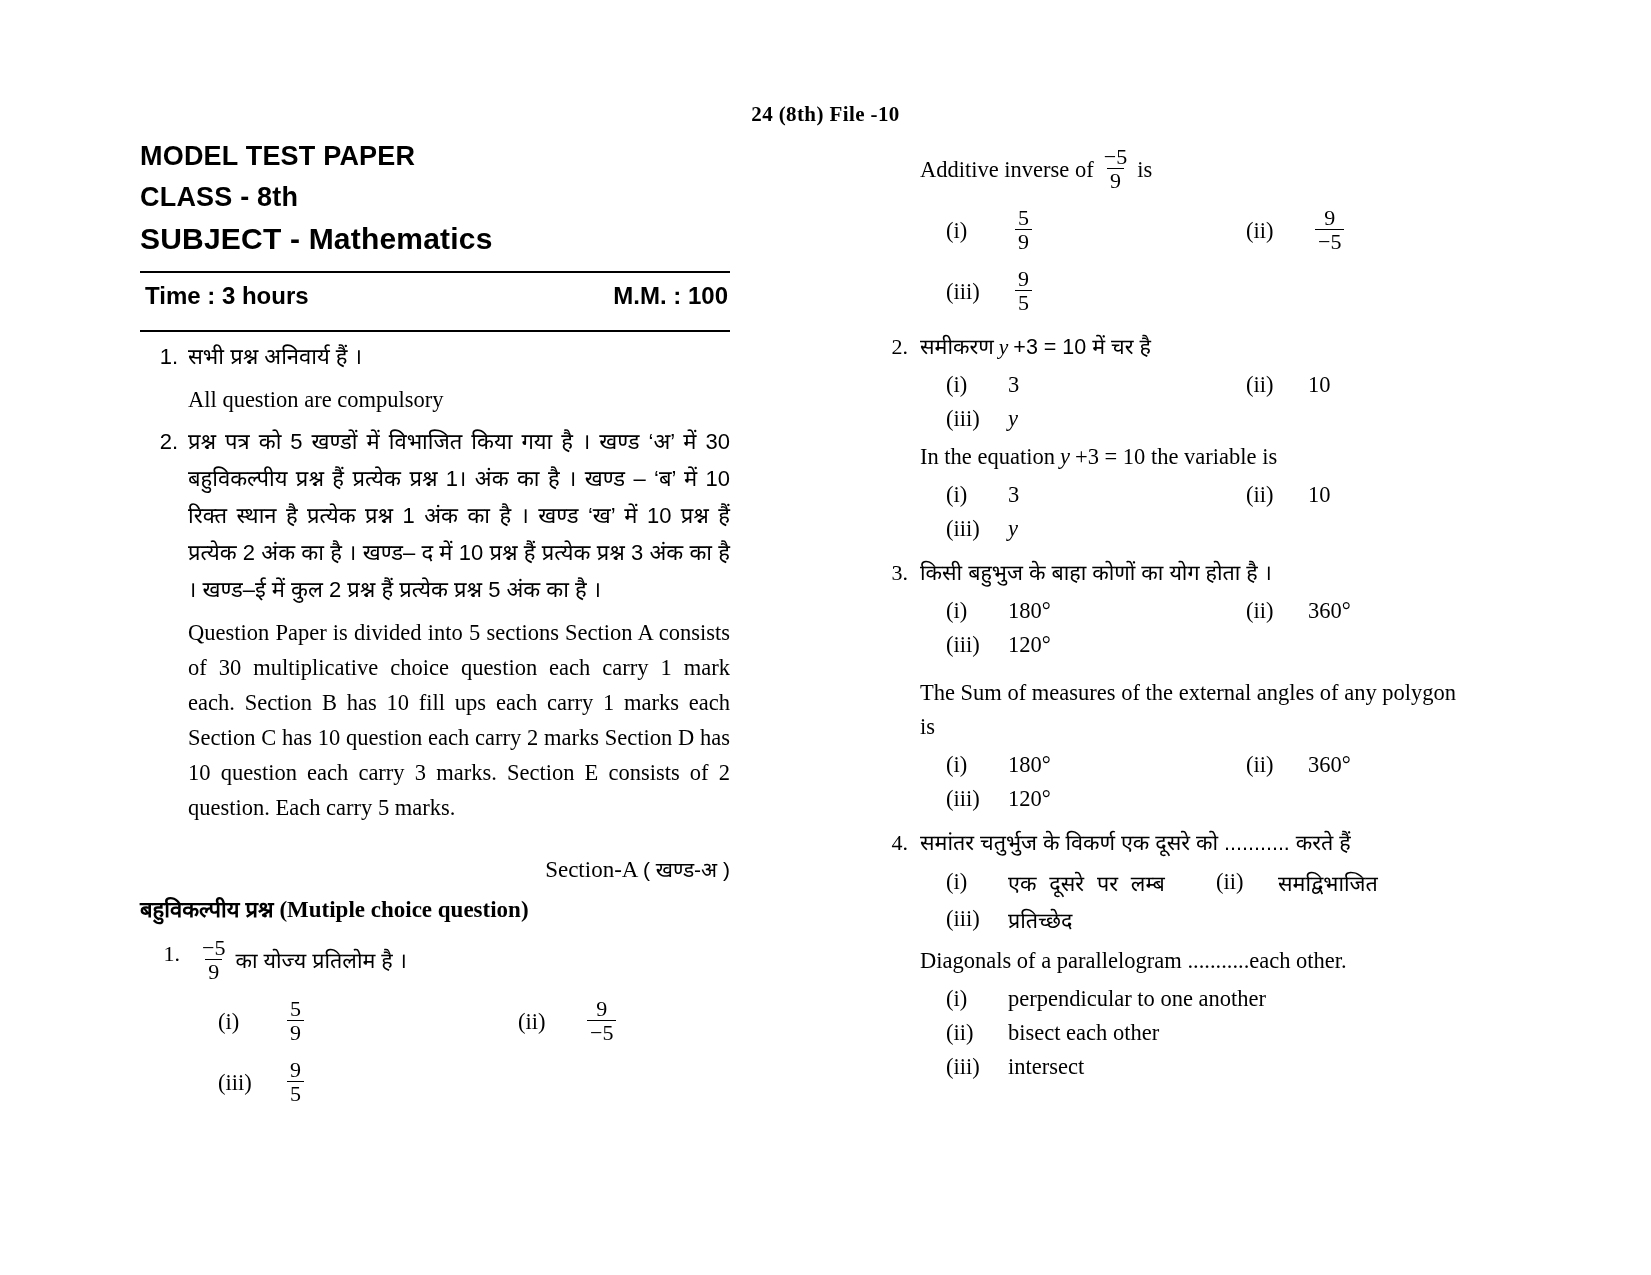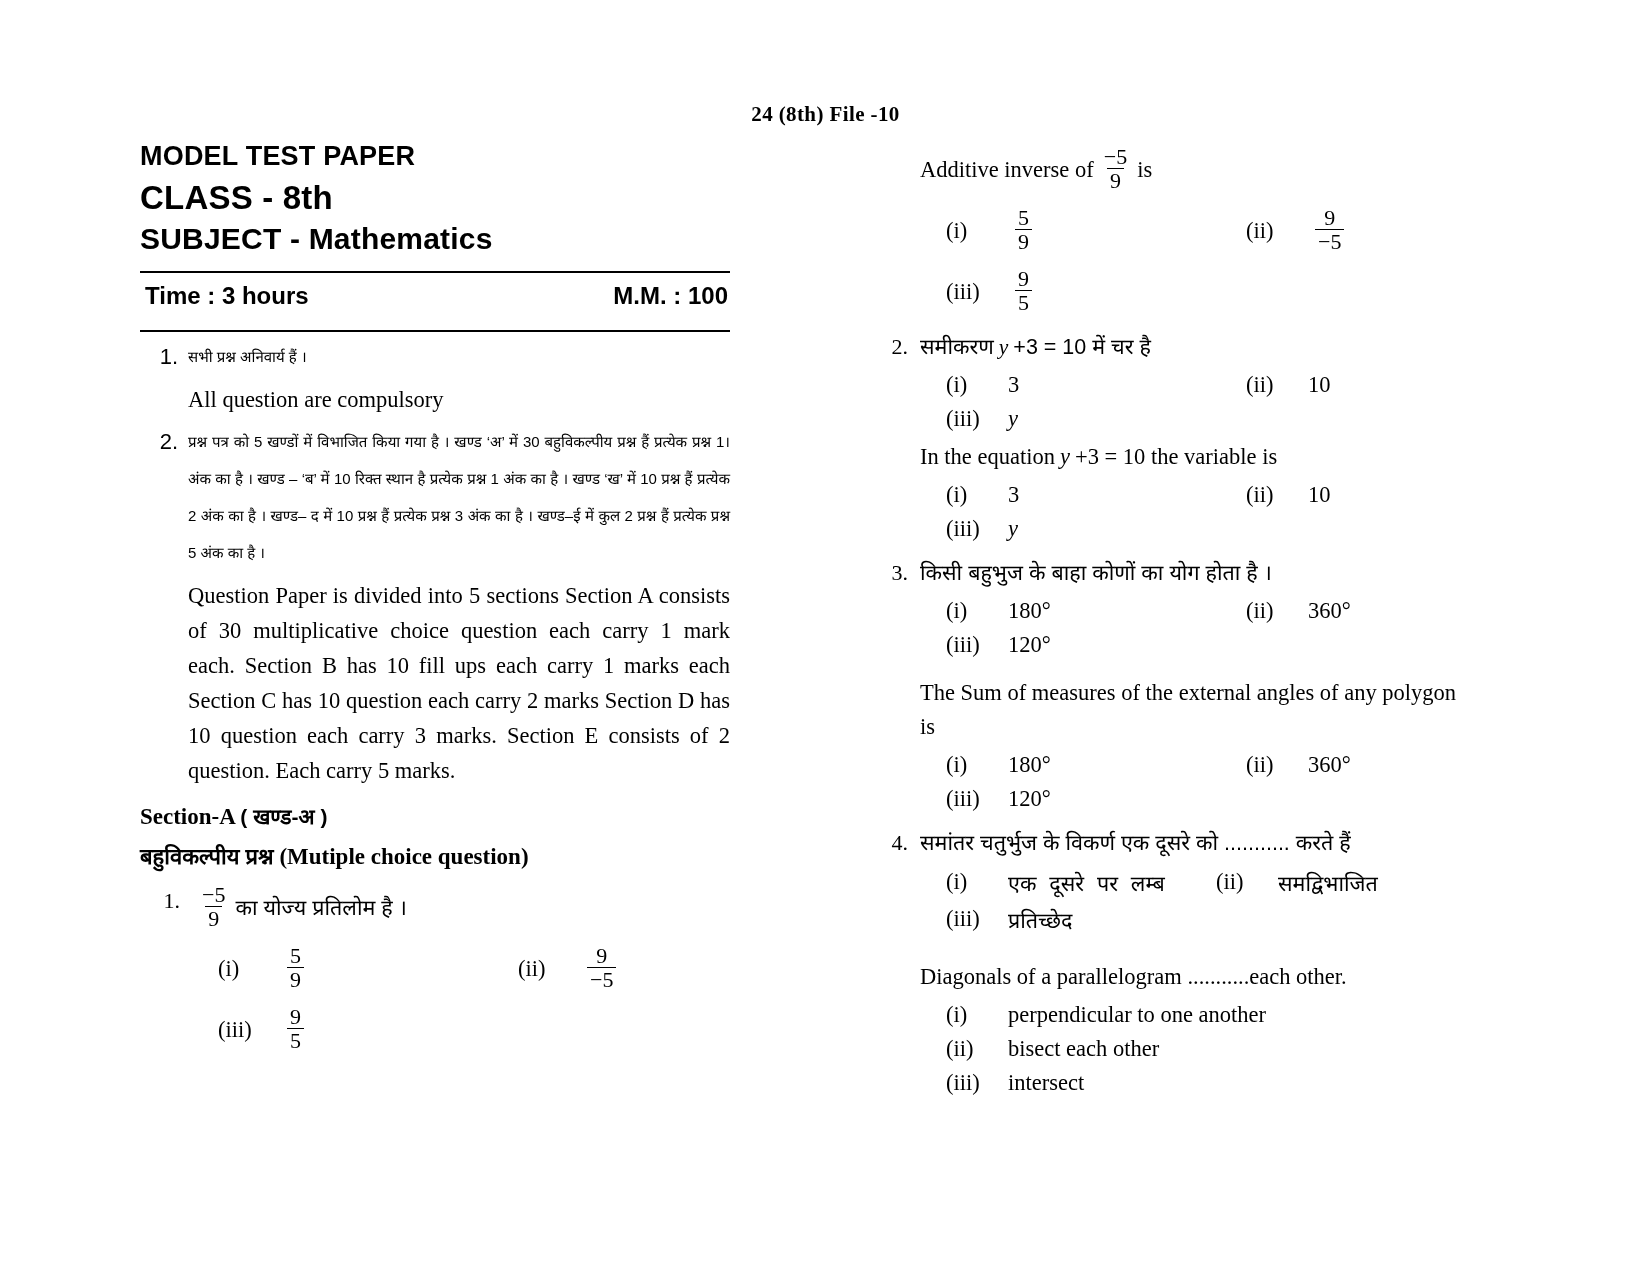--- a/index.html
+++ b/index.html
@@ -46,21 +46,21 @@
 
   
   .doc-title {
     text-align: left;
     font-family: "Liberation Sans", sans-serif;
     font-weight: bold;
     font-size: 27px;
     letter-spacing: 0.2px;
     line-height: 41px;
   }
-  .doc-title .t2 { font-size: 33px; }
+  .doc-title .t2 { font-size: 27px; }
   .doc-title .t3 { font-size: 30px; }
 
   .rule {
     border-top: 2.5px solid #000;
     margin-top: 12px;
     width: 100%;
   }
   .timerow {
     display: flex;
     justify-content: space-between;
@@ -81,42 +81,42 @@
     text-align: right;
     padding-right: 10px;
     font-size: 22px;
   }
   .instr .body {
     flex: 1;
     font-size: 22px;
   }
   .dev {
     font-family: "Liberation Sans", sans-serif;
-    font-size: 15px;
+    font-size: 22px;
     line-height: 37px;
   }
   .eng {
     font-family: "Liberation Serif", serif;
     font-size: 22.5px;
     line-height: 35px;
   }
   .instr-sub {
     margin-top: 7px;
   }
   .para-justify {
     text-align: justify;
     text-align-last: left;
   }
 
   .section-head {
-    text-align: left;
-    font-family: "Liberation Serif", serif;
-    font-weight: bold;
+    text-align: right;
+    font-family: "Liberation Serif", serif;
+    font-weight: normal;
     font-size: 23px;
-    margin-top: 14px;
+    margin-top: 30px;
   }
   .section-head .dv {
     font-family: "Liberation Sans", sans-serif;
     font-size: 21px;
   }
   .mcq-head {
     margin-top: 10px;
     font-weight: bold;
     font-size: 23px;
     font-family: "Liberation Serif", serif;
@@ -463,21 +463,21 @@
             </div>
           </div>
           <div class="optrow">
             <div class="opt opt-a">
               <span class="lab">(iii)</span>
               <span class="val dv">प्रतिच्छेद</span>
             </div>
           </div>
         </div>
 
-        <div class="qtext-eng block" style="margin-top:26px">Diagonals of a parallelogram ...........each other.</div>
+        <div class="qtext-eng block" style="margin-top:10px">Diagonals of a parallelogram ...........each other.</div>
 
         <div class="opts">
           <div class="optrow">
             <div class="opt">
               <span class="lab">(i)</span>
               <span class="val">perpendicular to one another</span>
             </div>
           </div>
           <div class="optrow">
             <div class="opt">

